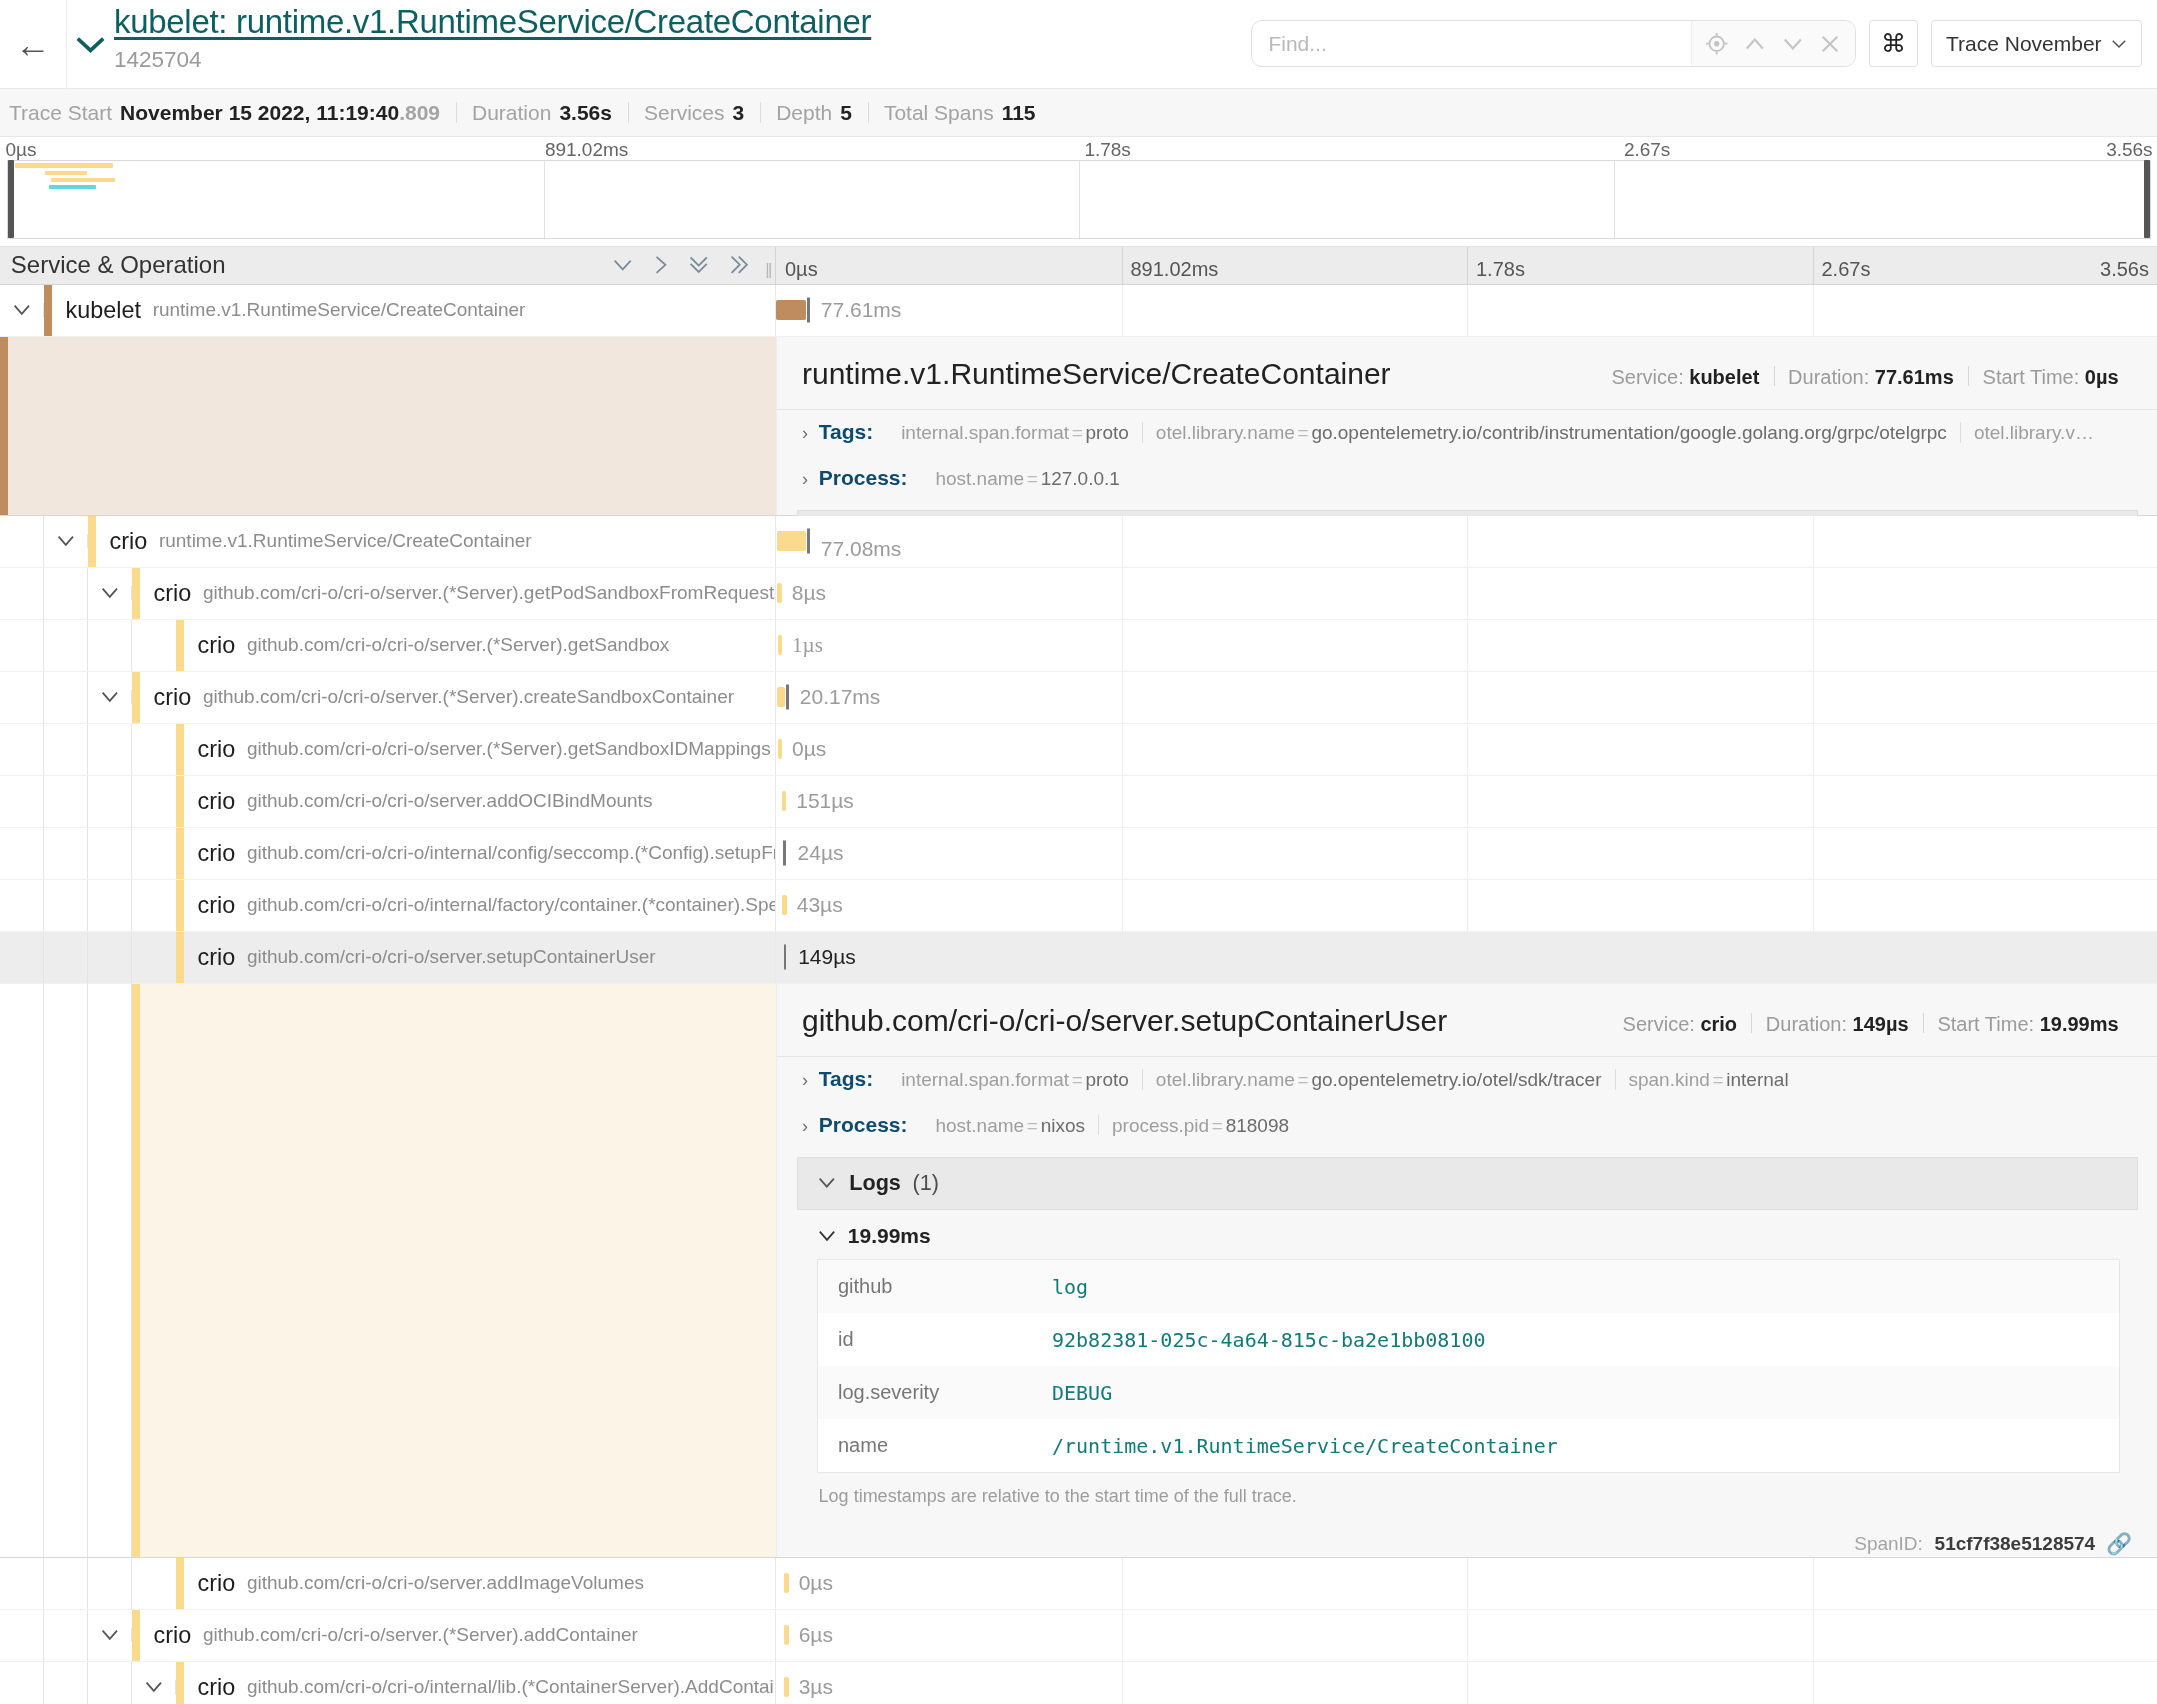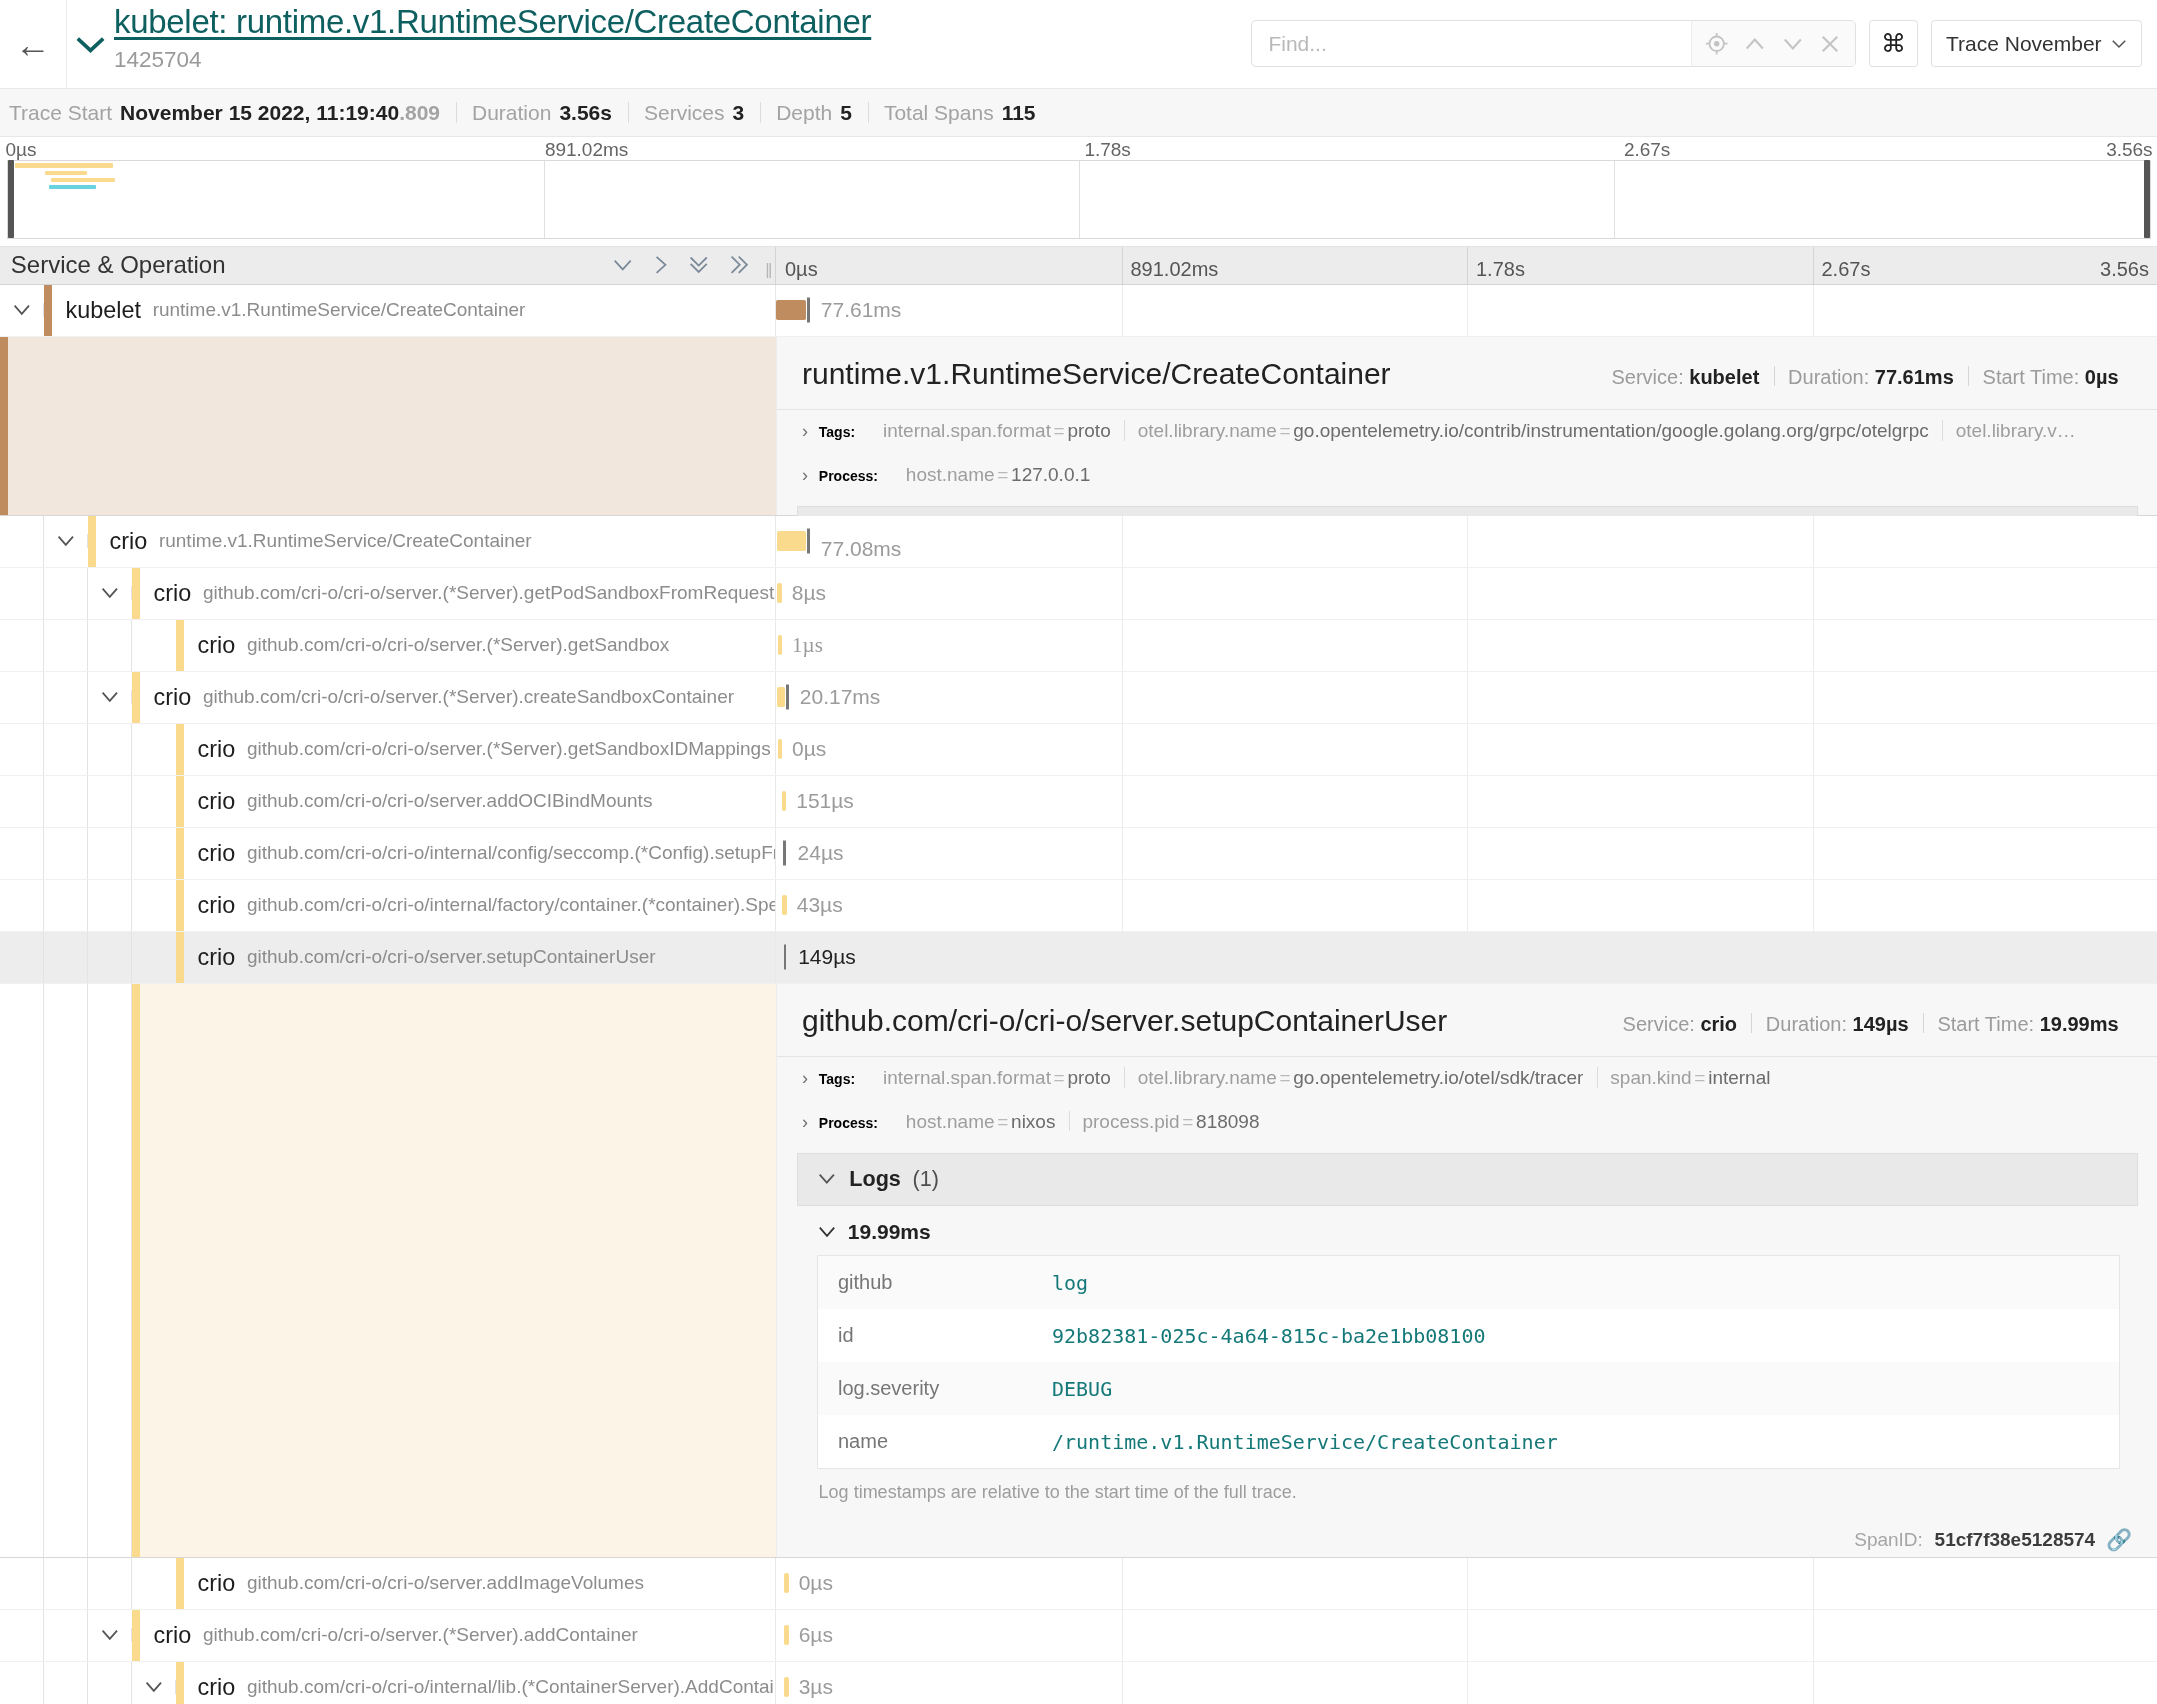--- a/index.html
+++ b/index.html
@@ -53,21 +53,21 @@
   }
 
   .header-right {
     position: absolute;
     right: 16px; top: 20px;
     display: flex; align-items: center; gap: 12.6px;
   }
   .find-box {
     width: 605px; height: 47px;
     border: 0.9px solid #e0e0e0;
-    border-radius: 5px;
+    border-radius: 11px;
     display: flex; align-items: stretch;
     background: #fff;
     overflow: hidden;
   }
   .find-input {
     flex: 1;
     border: none; outline: none;
     font-size: 21px;
     padding: 0 16px;
     color: #333;
@@ -285,21 +285,21 @@
   .detail-meta > span + span::before {
     content:""; position:absolute; left:0; top:0px; height: 20px; width:0.9px; background:#d6d6d6;
   }
   .detail-meta b { color: #222; }
   .kv-row {
     display: flex; align-items: baseline;
     padding: 10.8px 25px;
     font-size: 20px;
   }
   .kv-caret { color: #6f6f6f; font-size: 18px; margin-right: 10.8px; }
-  .kv-key { font-weight: bold; color: #000000; margin-right: 14.4px; font-size: 14px; }
+  .kv-key { font-weight: bold; color: #0c4a6e; margin-right: 14.4px; font-size: 21px; }
   .kv-list { display: flex; align-items: baseline; flex-wrap: nowrap; overflow: hidden; }
   .kv-item {
     padding: 0 13.5px; position: relative; white-space: nowrap;
     color: #9e9e9e; font-size: 19px;
   }
   .kv-item + .kv-item::before {
     content:""; position:absolute; left:0; top:-0.9px; height: 21px; width:0.9px; background:#dcdcdc;
   }
   .kv-item .eq { color: #b9b9b9; padding: 0 2.7px; }
   .kv-item .val { color: #6c6c6c; }

